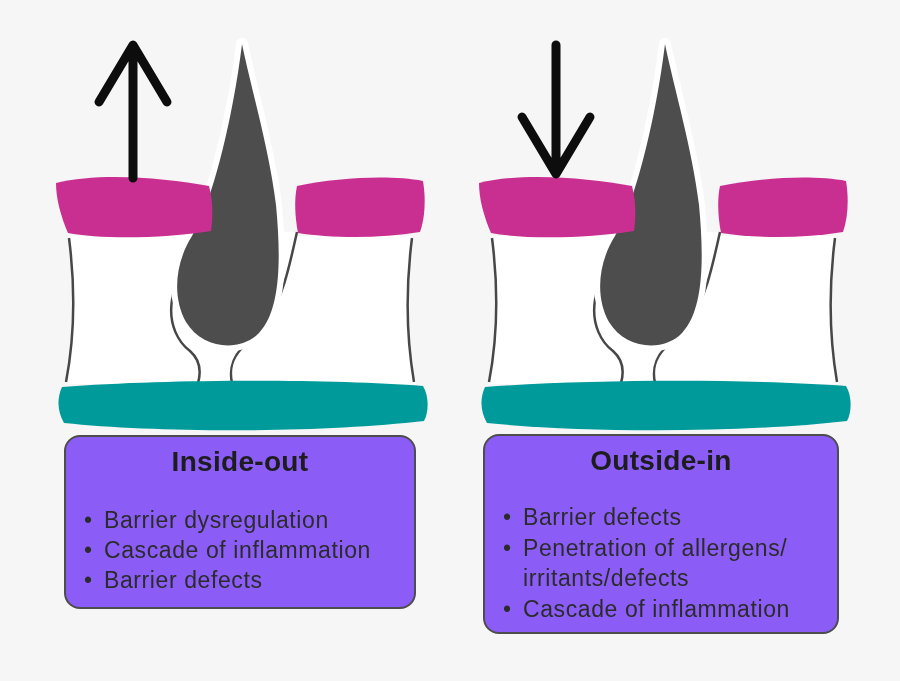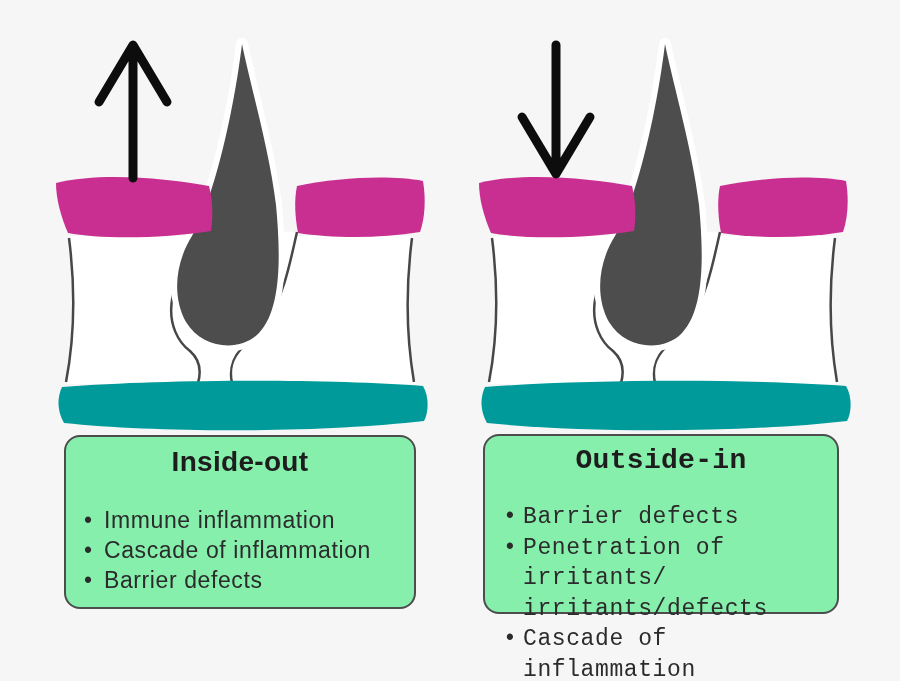--- a/index.html
+++ b/index.html
@@ -11,28 +11,28 @@
     position:relative;
     width:900px;height:681px;
     background:#f6f6f7;
     overflow:hidden;
   }
   .illustration{
     position:absolute;left:0;top:0;width:900px;height:681px;
   }
   .card{
     position:absolute;
-    background:#86efac;
+    background:#8b5cf6;
     border:2.5px solid #4d4d4d;
     border-radius:16px;
     box-sizing:border-box;
     color:#2b2b2b;
   }
   .card-inside{left:64px;top:435px;width:352px;height:174px;}
-  .card-outside{left:483px;top:434px;width:356px;height:180px;font-family:Liberation Mono, monospace;}
+  .card-outside{left:483px;top:434px;width:356px;height:200px;}
   .card-title{
     text-align:center;
     font-size:28px;
     font-weight:700;
     letter-spacing:0.3px;
     margin-top:9px;
     color:#1d1d1d;
   }
   .card-list{
     position:absolute;
@@ -92,21 +92,21 @@
     <path d="M133,178 L133,47 M99,102 L133,45 L167,102" fill="none" stroke-width="9" stroke-linecap="round" stroke-linejoin="round" stroke="#0d0d0d"></path>
 
     <path d="M556,45 L556,172 M522,117 L556,174 L590,117" fill="none" stroke-width="9" stroke-linecap="round" stroke-linejoin="round" stroke="#0d0d0d"></path>
   </svg>
 
   <div class="card card-inside">
     <div class="card-title">Inside-out</div>
     <div class="card-list">
       <div class="bullet-row">
         <span class="bullet-dot">•</span>
-        <span class="bullet-text">Immune inflammation</span>
+        <span class="bullet-text">Barrier dysregulation</span>
       </div>
       <div class="bullet-row">
         <span class="bullet-dot">•</span>
         <span class="bullet-text">Cascade of inflammation</span>
       </div>
       <div class="bullet-row">
         <span class="bullet-dot">•</span>
         <span class="bullet-text">Barrier defects</span>
       </div>
     </div>
@@ -115,21 +115,21 @@
   <div class="card card-outside">
     <div class="card-title">Outside-in</div>
     <div class="card-list">
       <div class="bullet-row">
         <span class="bullet-dot">•</span>
         <span class="bullet-text">Barrier defects</span>
       </div>
       <div class="bullet-row">
         <span class="bullet-dot">•</span>
         <span>
-          <span class="bullet-text">Penetration of irritants/</span>
+          <span class="bullet-text">Penetration of allergens/</span>
           <span class="bullet-text">irritants/defects</span>
         </span>
       </div>
       <div class="bullet-row">
         <span class="bullet-dot">•</span>
         <span class="bullet-text">Cascade of inflammation</span>
       </div>
     </div>
   </div>
 

